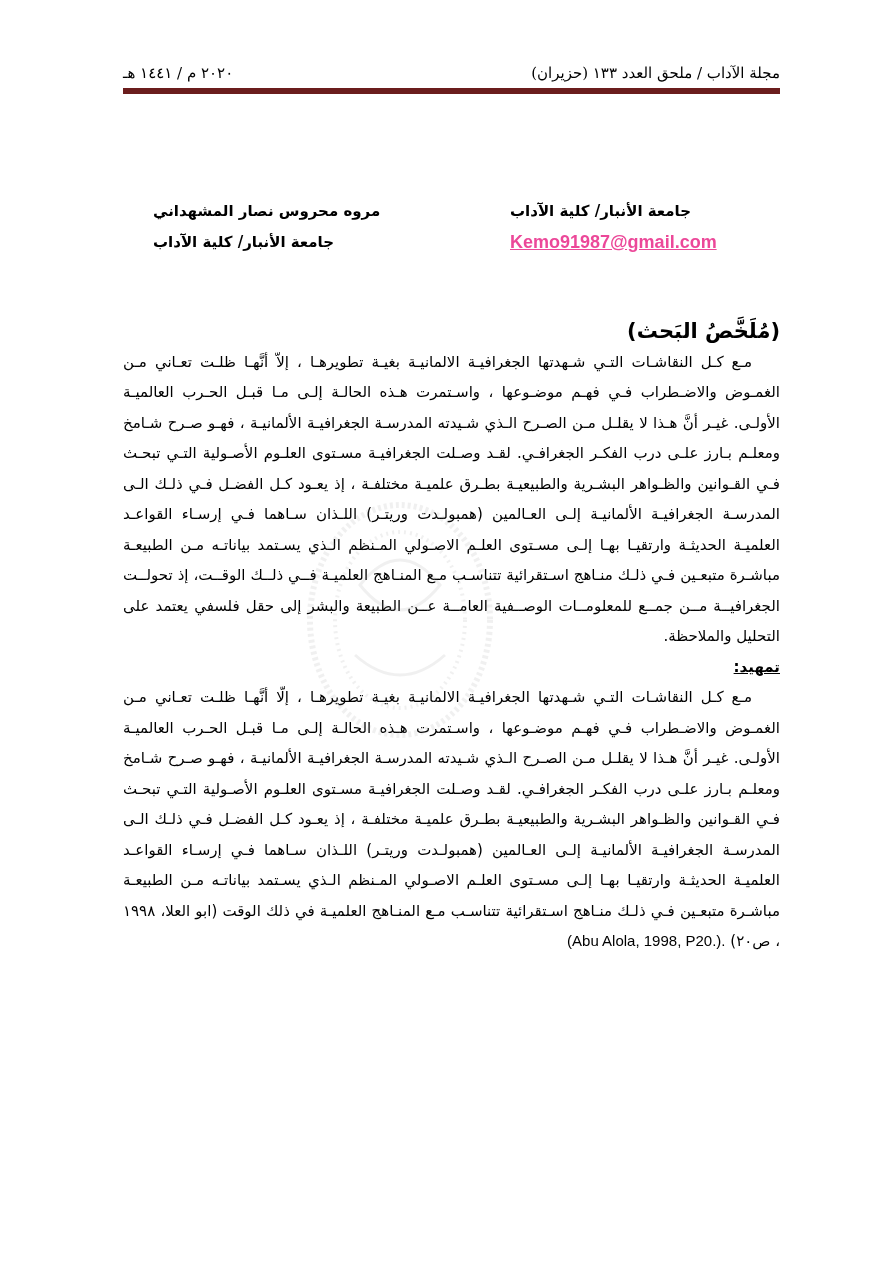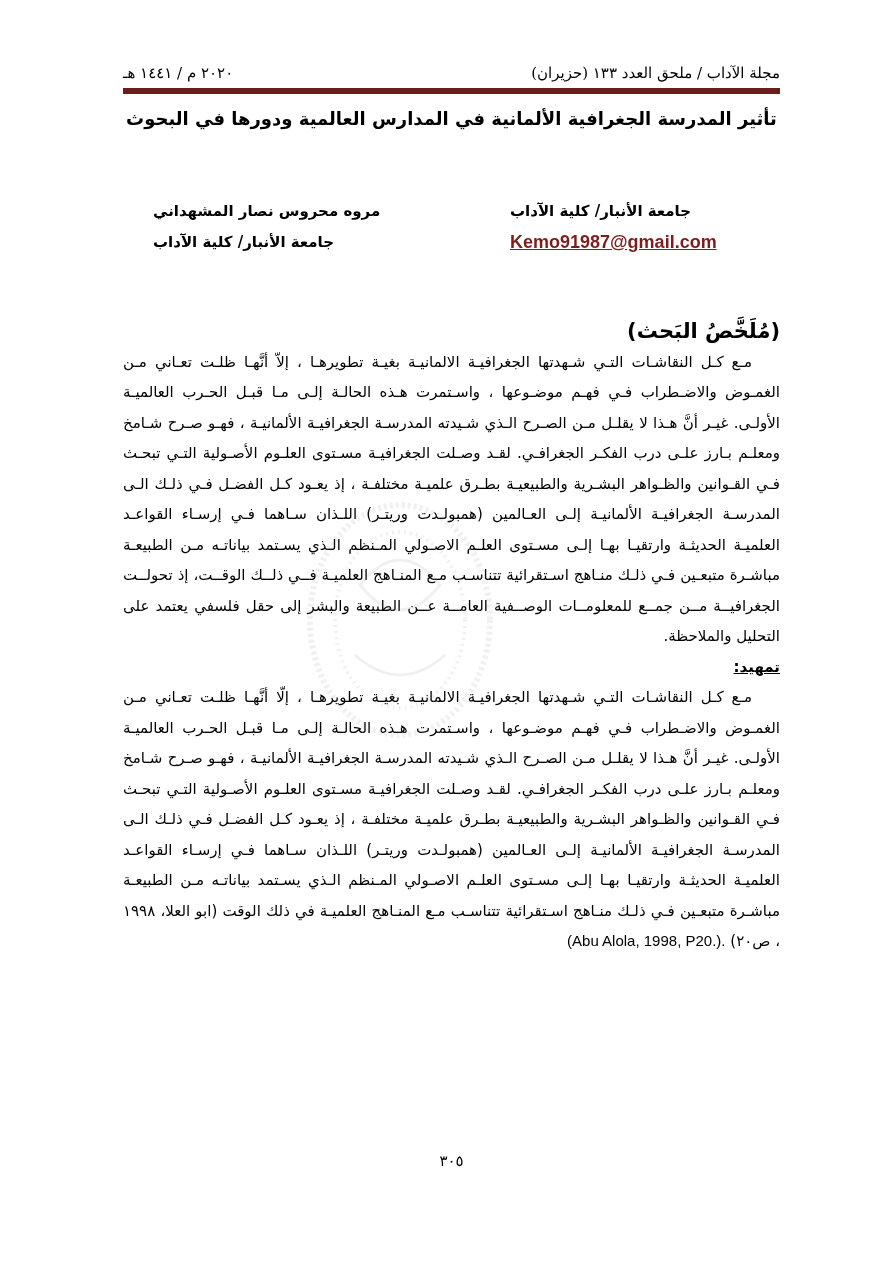--- a/index.html
+++ b/index.html
@@ -64,21 +64,21 @@
       position: absolute;
       top: 0;
       text-align: left;
       font-weight: bold;
       font-size: 15px;
       line-height: 31px;
     }
     .author-1 { right: 0; width: 270px; }
     .author-2 { left: 30px; width: 280px; }
     .email {
-      color: #7f1d1d;
+      color: #ec4899;
       text-decoration: underline;
       font-family: "Liberation Sans", sans-serif;
       font-weight: bold;
       font-size: 18px;
       direction: ltr;
       display: inline-block;
     }
     .section-heading {
       font-weight: bold;
       font-size: 21px;
@@ -139,42 +139,40 @@
 
 <div class="page">
 
   <div class="header">
     <span>مجلة الآداب / ملحق العدد ١٣٣ (حزيران)</span>
     <span>٢٠٢٠ م / ١٤٤١ هـ</span>
   </div>
   <div class="header-rule"></div>
 
   <div class="title">
-    <div>تأثير المدرسة الجغرافية الألمانية في المدارس العالمية ودورها في البحوث</div>
   </div>
 
   <div class="authors">
     <div class="author author-1">
       <div>جامعة الأنبار/ كلية الآداب</div>
       <div><a class="email" href="#">Kemo91987@gmail.com</a></div>
     </div>
     <div class="author author-2">
       <div>مروه محروس نصار المشهداني</div>
       <div>جامعة الأنبار/ كلية الآداب</div>
     </div>
   </div>
 
   <div class="body-text">
     <p class="heading-line section-heading">(مُلَخَّصُ البَحث)</p>
     <p>مـع كـل النقاشـات التـي شـهدتها الجغرافيـة الالمانيـة بغيـة تطويرهـا ، إلاّ أنَّهـا ظلـت تعـاني مـن الغمـوض والاضـطراب فـي فهـم موضـوعها ، واسـتمرت هـذه الحالـة إلـى مـا قبـل الحـرب العالميـة الأولـى. غيـر أنَّ هـذا لا يقلـل مـن الصـرح الـذي شـيدته المدرسـة الجغرافيـة الألمانيـة ، فهـو صـرح شـامخ ومعلـم بـارز علـى درب الفكـر الجغرافـي. لقـد وصـلت الجغرافيـة مسـتوى العلـوم الأصـولية التـي تبحـث فـي القـوانين والظـواهر البشـرية والطبيعيـة بطـرق علميـة مختلفـة ، إذ يعـود كـل الفضـل فـي ذلـك الـى المدرسـة الجغرافيـة الألمانيـة إلـى العـالمين (همبولـدت وريتـر) اللـذان سـاهما فـي إرسـاء القواعـد العلميـة الحديثـة وارتقيـا بهـا إلـى مسـتوى العلـم الاصـولي المـنظم الـذي يسـتمد بياناتـه مـن الطبيعـة مباشـرة متبعـين فـي ذلـك منـاهج اسـتقرائية تتناسـب مـع المنـاهج العلميـة فــي ذلــك الوقــت، إذ تحولــت الجغرافيــة مــن جمــع للمعلومــات الوصــفية العامــة عــن الطبيعة والبشر إلى حقل فلسفي يعتمد على التحليل والملاحظة.</p>
     <p class="underline-heading" style="text-indent:0">تمهيد:</p>
     <p><span>مـع كـل النقاشـات التـي شـهدتها الجغرافيـة الالمانيـة بغيـة تطويرهـا ، إلّا أنَّهـا ظلـت تعـاني مـن الغمـوض والاضـطراب فـي فهـم موضـوعها ، واسـتمرت هـذه الحالـة إلـى مـا قبـل الحـرب العالميـة الأولـى. غيـر أنَّ هـذا لا يقلـل مـن الصـرح الـذي شـيدته المدرسـة الجغرافيـة الألمانيـة ، فهـو صـرح شـامخ ومعلـم بـارز علـى درب الفكـر الجغرافـي. لقـد وصـلت الجغرافيـة مسـتوى العلـوم الأصـولية التـي تبحـث فـي القـوانين والظـواهر البشـرية والطبيعيـة بطـرق علميـة مختلفـة ، إذ يعـود كـل الفضـل فـي ذلـك الـى المدرسـة الجغرافيـة الألمانيـة إلـى العـالمين (همبولـدت وريتـر) اللـذان سـاهما فـي إرسـاء القواعـد العلميـة الحديثـة وارتقيـا بهـا إلـى مسـتوى العلـم الاصـولي المـنظم الـذي يسـتمد بياناتـه مـن الطبيعـة مباشـرة متبعـين فـي ذلـك منـاهج اسـتقرائية تتناسـب مـع المنـاهج العلميـة في ذلك الوقت (ابو العلا، ١٩٩٨ ، ص٢٠)</span> <span class="citation-latin">(Abu Alola, 1998, P20.).</span></p>
   </div>
 
-  <div class="page-number">٣٠٥</div>
 </div>
 
 <svg class="watermark" viewBox="0 0 200 250">
   <ellipse cx="100" cy="125" rx="90" ry="115" fill="none" stroke="#888" stroke-width="6" stroke-dasharray="3 3"></ellipse>
   <ellipse cx="100" cy="125" rx="65" ry="88" fill="none" stroke="#888" stroke-width="4" stroke-dasharray="2 4"></ellipse>
   <path d="M60 90 Q100 40 140 90 Q100 140 60 90 Z" fill="none" stroke="#888" stroke-width="3"></path>
   <path d="M55 160 Q100 200 145 160" fill="none" stroke="#888" stroke-width="3"></path>
 </svg>
 
 </body></html>

